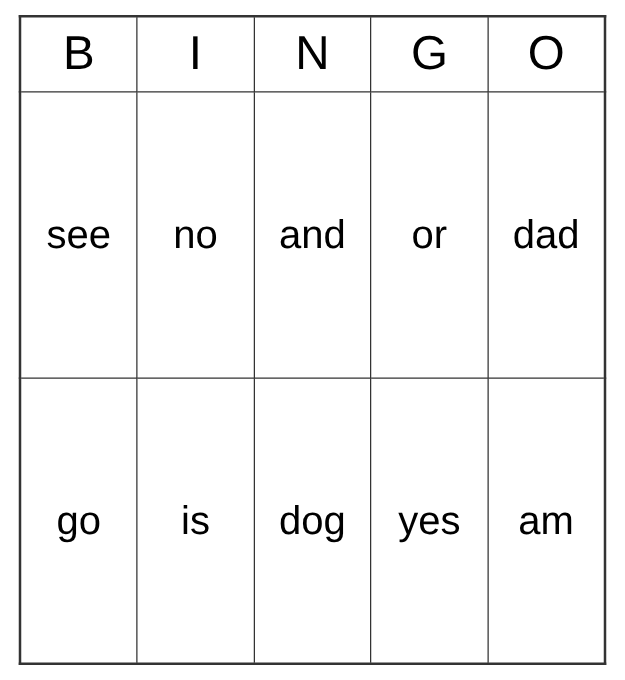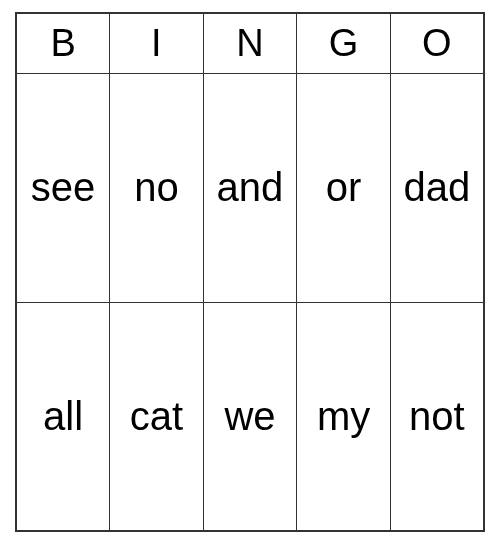--- a/index.html
+++ b/index.html
@@ -22,21 +22,21 @@
       border: 2px solid #333;
       border-collapse: collapse;
       width: 470px;
       height: 520px;
     }
 
     .bingo-card td, .bingo-card th {
       border: 1px solid #333;
       text-align: center;
       vertical-align: middle;
-      font-size: 40px;
+      font-size: 32px;
     }
 
     .bingo-card th {
       height: 60px;
       font-size: 38px;
       font-weight: normal;
     }
 
     .bingo-card td {
       height: 88px;
@@ -58,20 +58,20 @@
   </thead>
   <tbody id="bingo-body">
   <tr>
         <td>see</td>
         <td>no</td>
         <td>and</td>
         <td>or</td>
         <td>dad</td>
       </tr>
       <tr>
-        <td>all</td>
-        <td>cat</td>
-        <td>we</td>
-        <td>my</td>
-        <td>not</td>
+        <td>go</td>
+        <td>is</td>
+        <td>dog</td>
+        <td>yes</td>
+        <td>am</td>
       </tr>
     </tbody>
 </table>
 
 </body></html>

